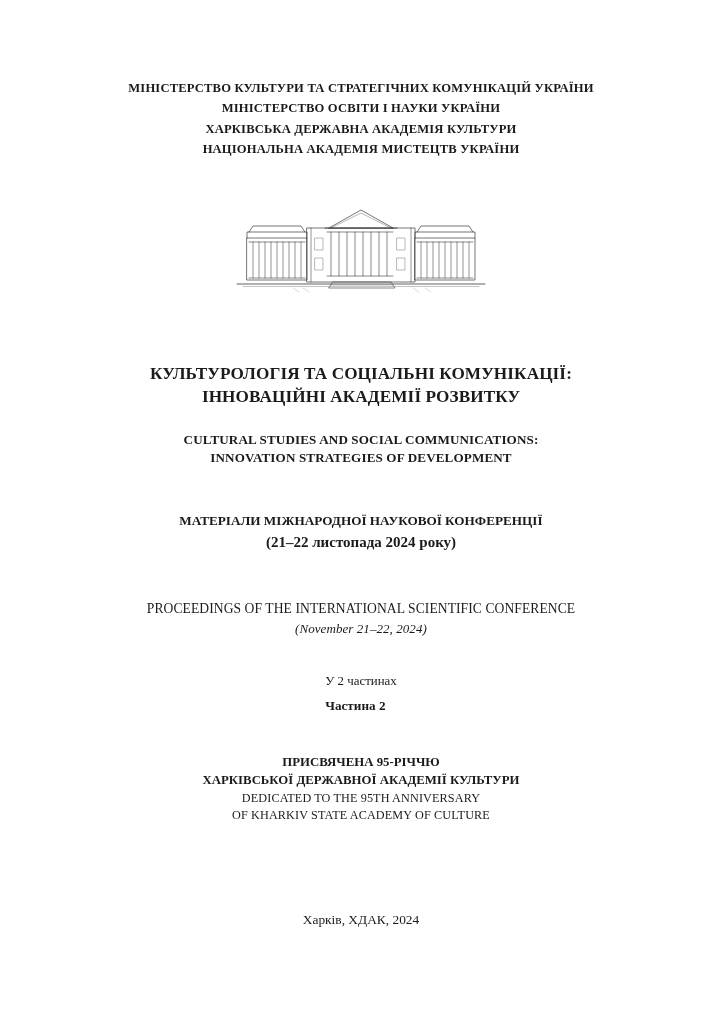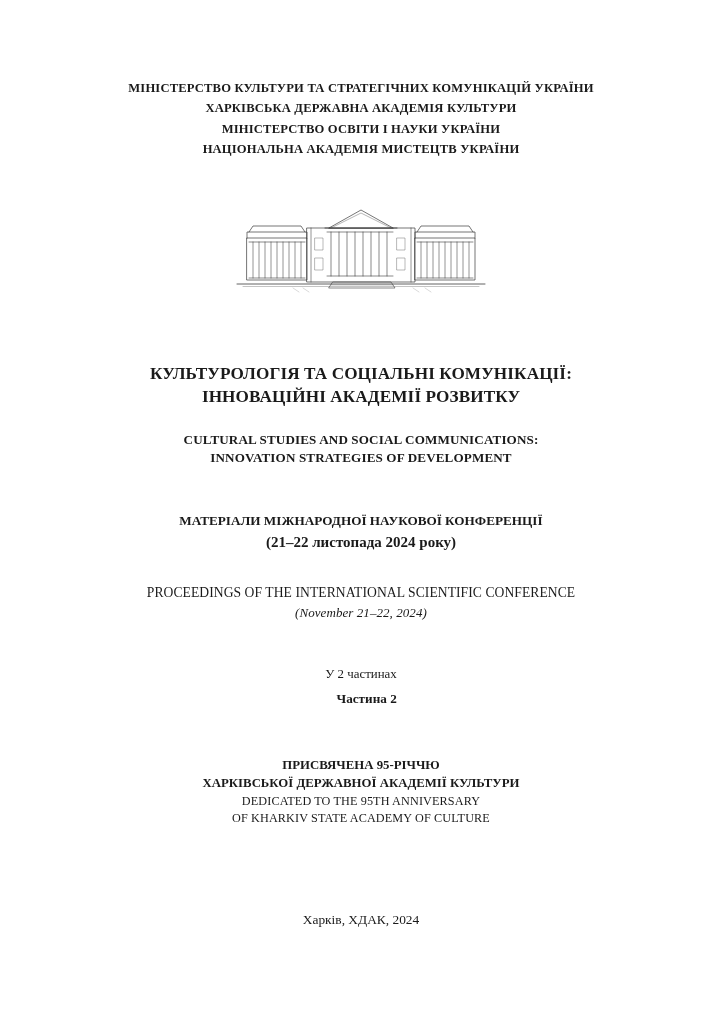--- a/index.html
+++ b/index.html
@@ -65,42 +65,42 @@
     margin-top: 44px;
     text-align: center;
     font-size: 13.2px;
     font-weight: bold;
     line-height: 1.5;
   }
   .conf-ua .dates {
     font-size: 15px;
   }
   .conf-en {
-    margin-top: 28px;
+    margin-top: 44px;
     text-align: center;
     font-size: 13.6px;
     line-height: 1.55;
     letter-spacing: 0.005em;
   }
   .conf-en .dates {
     font-size: 13px;
     font-style: italic;
   }
   .parts {
-    margin-top: 39px;
-    text-align: right;
+    margin-top: 30px;
+    text-align: left;
     font-size: 12.9px;
     line-height: 1.9;
   }
   .parts .part-num {
     font-weight: bold;
     font-size: 13.2px;
   }
   .dedication-ua {
-    margin-top: 44px;
+    margin-top: 34px;
     text-align: center;
     font-size: 12.8px;
     font-weight: bold;
     line-height: 1.45;
   }
   .dedication-en {
     text-align: center;
     font-size: 12.2px;
     line-height: 1.45;
     letter-spacing: 0.01em;
@@ -114,22 +114,22 @@
     font-size: 13.4px;
   }
 </style>
 </head>
 <body>
 
 <div class="page">
 
   <div class="ministries">
     <div class="line">МІНІСТЕРСТВО КУЛЬТУРИ ТА СТРАТЕГІЧНИХ КОМУНІКАЦІЙ УКРАЇНИ</div>
+    <div class="line">МІНІСТЕРСТВО ОСВІТИ І НАУКИ УКРАЇНИ</div>
     <div class="line">ХАРКІВСЬКА ДЕРЖАВНА АКАДЕМІЯ КУЛЬТУРИ</div>
-    <div class="line">МІНІСТЕРСТВО ОСВІТИ І НАУКИ УКРАЇНИ</div>
     <div class="line">НАЦІОНАЛЬНА АКАДЕМІЯ МИСТЕЦТВ УКРАЇНИ</div>
   </div>
 
   <div class="emblem">
     <svg width="256" height="92" viewBox="0 0 256 92" fill="none" stroke="#3a3a3a" stroke-width="0.7" stroke-linecap="round">
 
       <path d="M4 82 L252 82" stroke-width="0.8"></path>
       <path d="M10 84.5 L246 84.5" stroke-width="0.5" opacity="0.6"></path>
 
       <path d="M14 36 L74 36 L74 78 L14 78 Z"></path>

